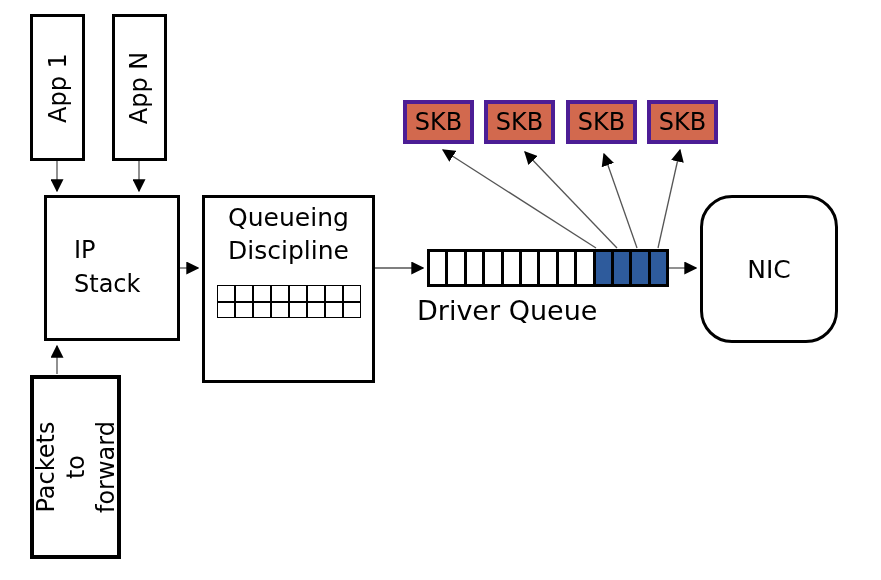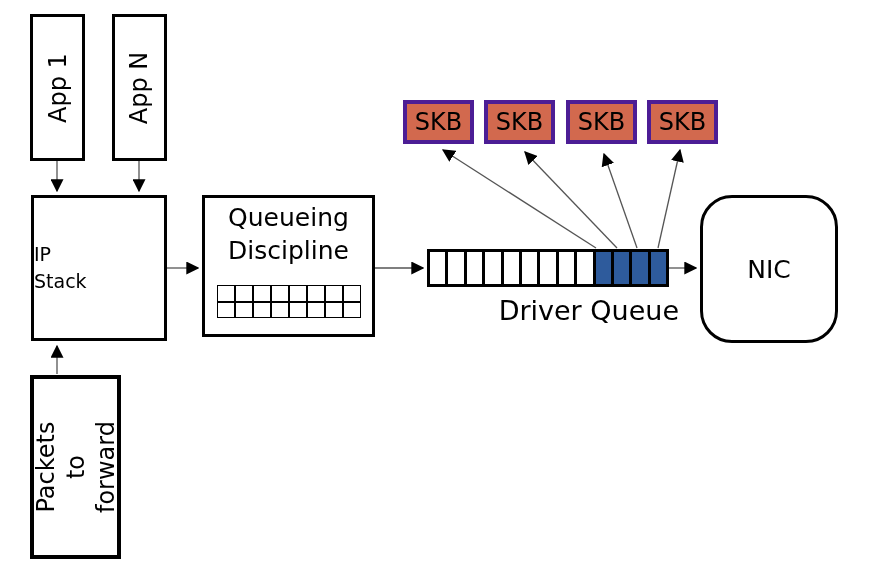--- a/index.html
+++ b/index.html
@@ -40,28 +40,29 @@
   }
   .vtext.multiline {
     white-space: pre-line;
     text-align: center;
   }
   .app-box { top: 14px; width: 55px; height: 147px; }
   #app1-box { left: 30px; }
   #appn-box { left: 112px; }
 
   #ip-stack-box {
-    left: 31px; top: 195px; width: 136px; height: 146px;
+    left: 44px; top: 195px; width: 136px; height: 146px;
     justify-content: flex-start;
-    font-size: 19px;
+    padding-left: 27px;
+    font-size: 24px;
     line-height: 1.4;
     white-space: pre-line;
   }
   #qdisc-box {
-    left: 202px; top: 195px; width: 173px; height: 142px;
+    left: 202px; top: 195px; width: 173px; height: 188px;
     flex-direction: column;
     justify-content: flex-start;
   }
   .qdisc-label {
     margin-top: 4px;
     font-size: 25px;
     line-height: 1.3;
     text-align: center;
     white-space: pre-line;
   }
@@ -83,21 +84,21 @@
     padding: 0;
   }
   .dq-cell {
     flex: 1;
     background: #ffffff;
   }
   .dq-cell + .dq-cell { border-left: 3px solid #000000; }
   #driver-queue-label {
     position: absolute;
     left: 417px; top: 295px; width: 262px;
-    text-align: right;
+    text-align: left;
     font-size: 27px;
   }
   #nic-box {
     left: 700px; top: 195px; width: 138px; height: 148px;
     font-size: 25px;
     border-radius: 32px;
   }
   #packets-box {
     left: 30px; top: 375px; width: 91px; height: 184px;
     border-width: 4px;

